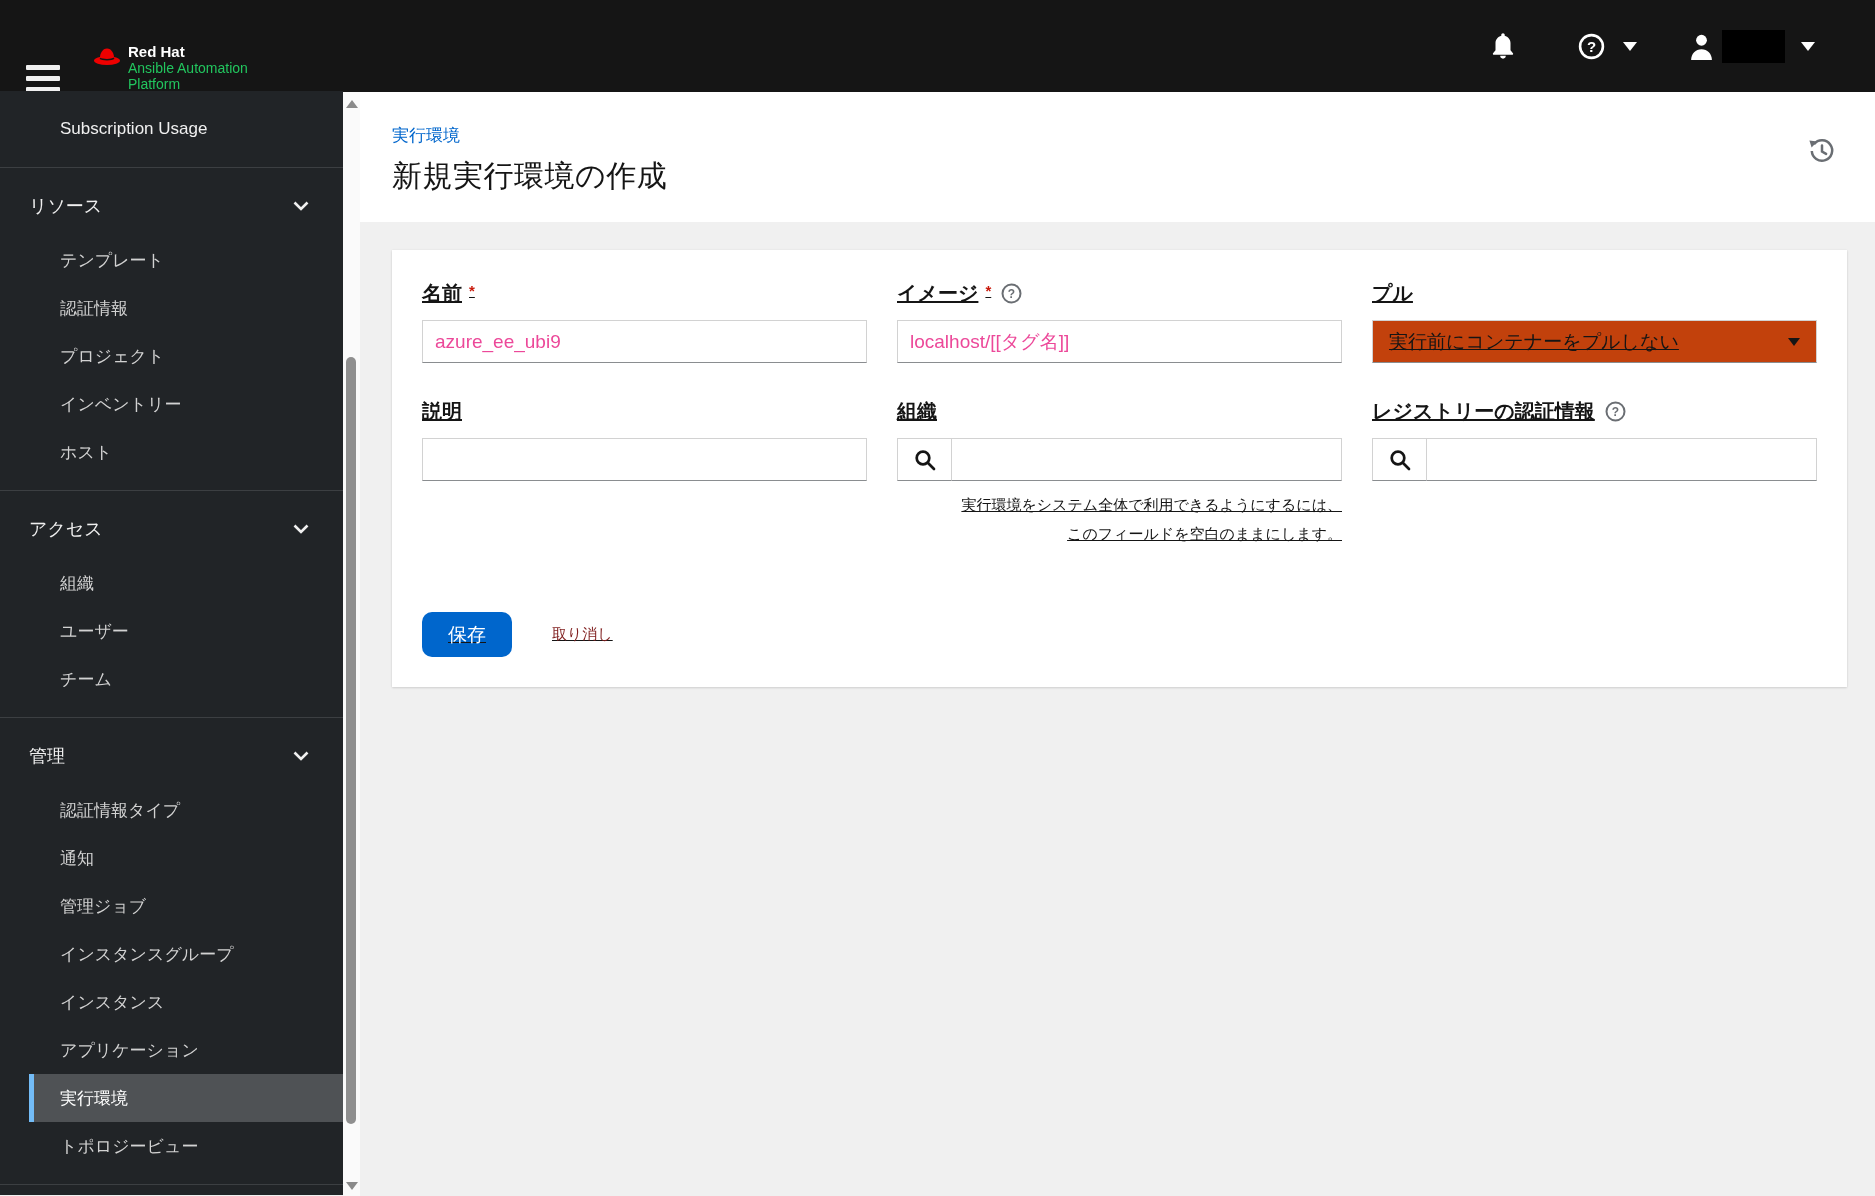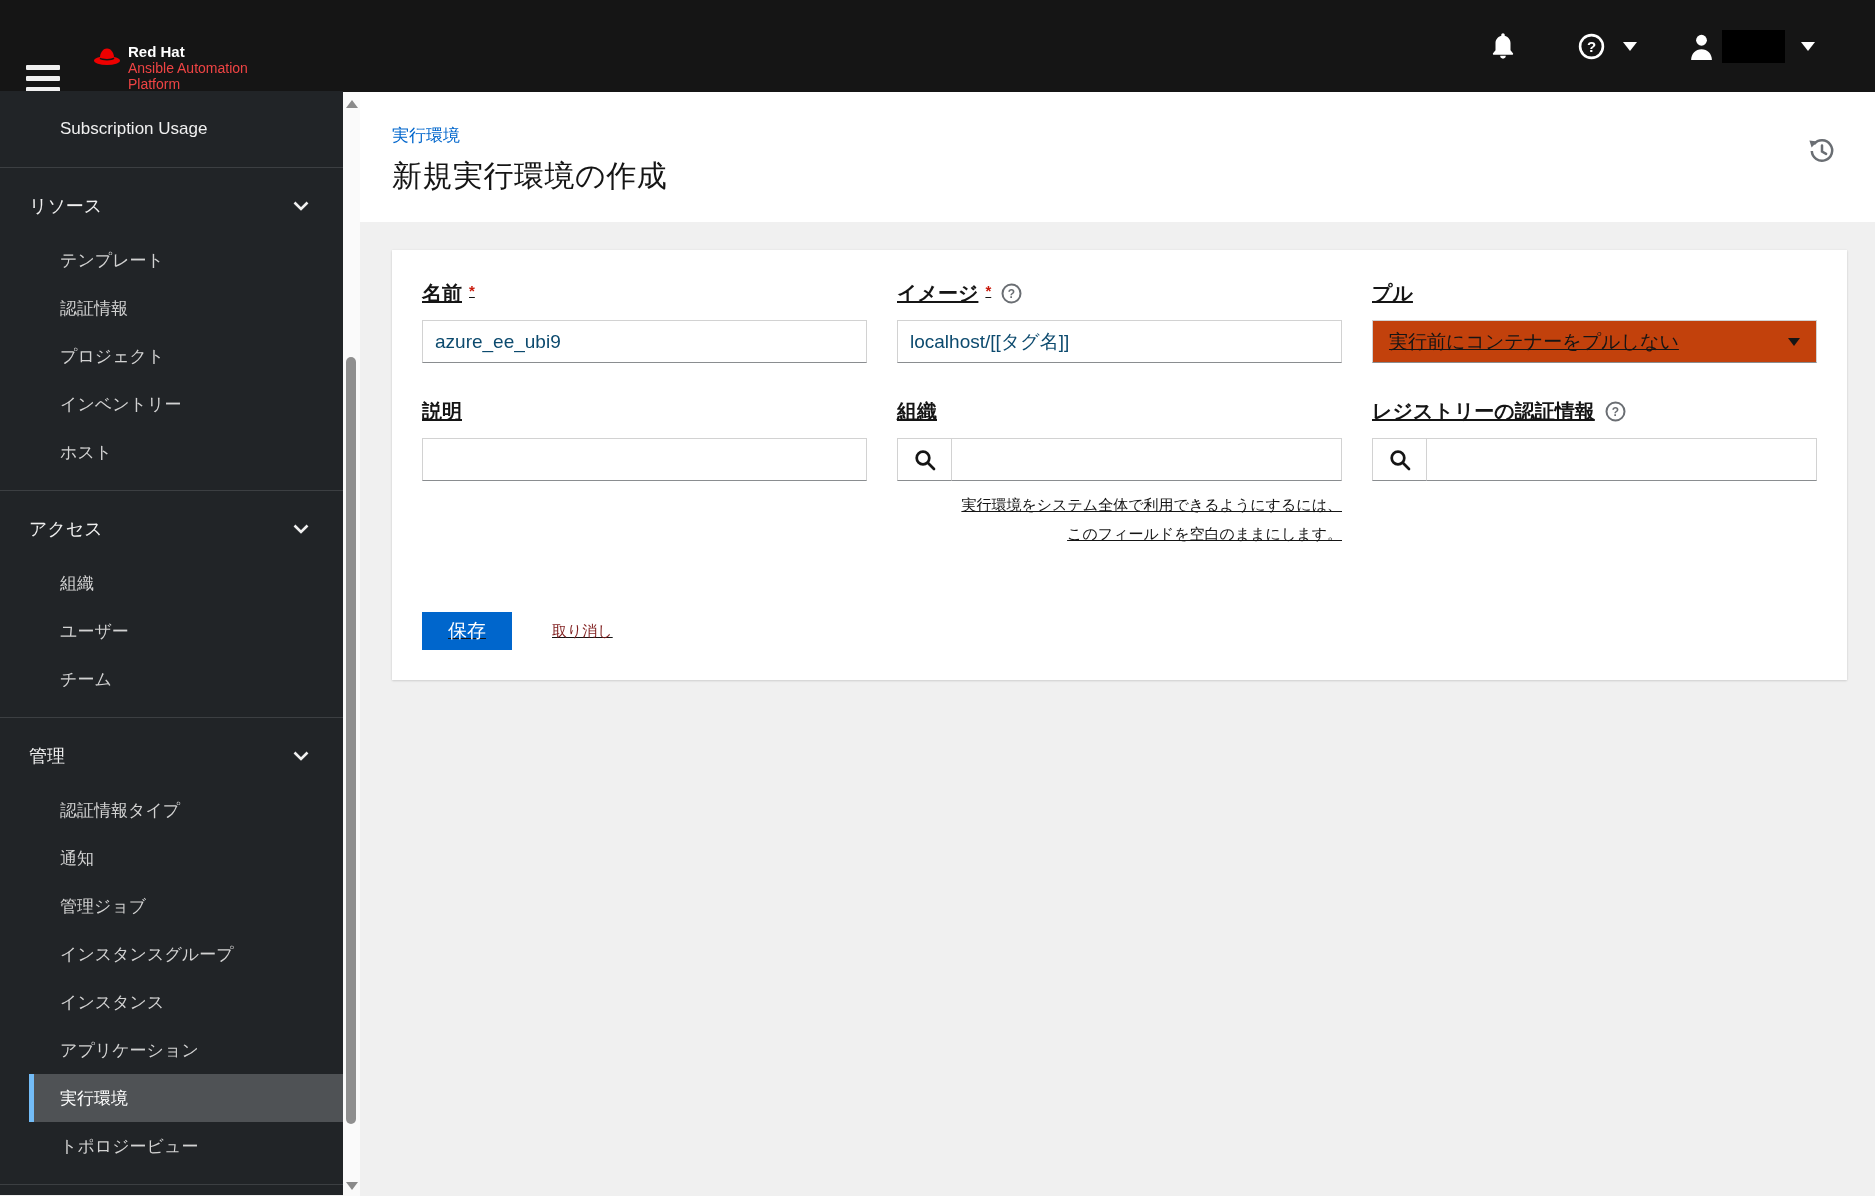--- a/index.html
+++ b/index.html
@@ -9,21 +9,21 @@
   
   .masthead { position:absolute; left:0; top:0; width:1875px; height:92px;
     background:#151515; display:flex; align-items:flex-end; padding:0 60px 0 26px; }
   .hamburger { width:34px; height:27px; display:flex; flex-direction:column;
     justify-content:space-between; cursor:pointer; background:none; border:none; }
   .hamburger .bar { width:34px; height:5px; background:#f0f0f0; border-radius:1px; }
   .brand { display:flex; margin-left:33px; align-items:flex-start; }
   .brand .fedora { margin-top:2px; }
   .brand-text { margin-left:7px; color:#fff; line-height:16px; }
   .brand-line1 { font-weight:700; font-size:15px; }
-  .brand-line2,.brand-line3 { font-size:14px; color:#ef4444; }
+  .brand-line2,.brand-line3 { font-size:14px; color:#22c55e; }
   .mast-right { margin-left:auto; display:flex; align-items:center; height:92px; }
   .icon-btn { background:none; border:none; display:flex; align-items:center; cursor:pointer; }
   .redacted { width:63px; height:33px; background:#000; margin-left:8px; }
   .mr-gap1{ margin-left:62px; } .mr-gap2{ margin-left:18px; } .mr-gap3{ margin-left:52px; }
   .mr-gap4{ margin-left:16px; }
 
   
   .sidebar { position:absolute; left:0; top:91px; width:343px; height:1104px;
     background:#212427; overflow:hidden; }
   .nav-sec { border-bottom:1px solid #3c3f42; padding:8px 0 14px; }
@@ -59,37 +59,37 @@
 
   .card { margin:28px 28px 0 32px; background:#fff; padding:32px 30px 30px 30px;
     box-shadow:0 1px 2px rgba(3,3,3,0.12), 0 0 2px rgba(3,3,3,0.06);text-decoration:underline; }
   .form-grid { display:grid; grid-template-columns:repeat(3,1fr); column-gap:30px;
     row-gap:37px; }
   .field-label { display:flex; align-items:center; height:22px; margin-bottom:16px;
     font-size:20px; font-weight:700; color:#151515; }
   .req { color:#c9190b; font-size:15px; margin-left:7px; margin-top:-6px; }
   .help-icon { display:inline-flex; margin-left:10px; }
   .text-input { width:100%; height:43px; border:1px solid #d2d2d2;
-    border-bottom:1px solid #8a8d90; background:#fff; font-size:19px; color:#0c4a6e;
+    border-bottom:1px solid #8a8d90; background:#fff; font-size:19px; color:#ec4899;
     padding:0 12px; font-family:inherit; outline:none; }
   .select-box { width:100%; height:43px; border:1px solid #d2d2d2;
     border-bottom:1px solid #8a8d90; background:#c2410c; font-size:19px; color:#151515;
     padding:0 16px; display:flex; align-items:center; justify-content:space-between;
     cursor:pointer; }
   .select-caret { width:0; height:0; border-left:6px solid transparent;
     border-right:6px solid transparent; border-top:8px solid #151515; }
   .lookup { display:flex; width:100%; }
   .lookup-btn { width:54px; height:43px; flex:0 0 54px; background:#fff;
     border:1px solid #d2d2d2; border-bottom:1px solid #8a8d90; border-right:none;
     display:flex; align-items:center; justify-content:center; cursor:pointer; }
   .lookup .text-input { flex:1; }
   .helper { margin-top:9px; font-size:15px; line-height:29px; color:#151515;text-align:right; }
   .actions { margin-top:64px; display:flex; align-items:center; }
-  .btn-primary { height:38px; padding:0 26px; background:#0066cc; color:#fff;
-    font-size:19px; border:none; border-radius:0; cursor:pointer; font-family:inherit; }
+  .btn-primary { height:45px; padding:0 26px; background:#0066cc; color:#fff;
+    font-size:19px; border:none; border-radius:10px; cursor:pointer; font-family:inherit; }
   .btn-link { margin-left:40px; background:none; border:none; color:#7f1d1d;
     font-size:15px; cursor:pointer; font-family:inherit; }
 </style>
 </head>
 <body>
 
 <header class="masthead">
   <button class="hamburger">
     <span class="bar"></span>
     <span class="bar"></span>

